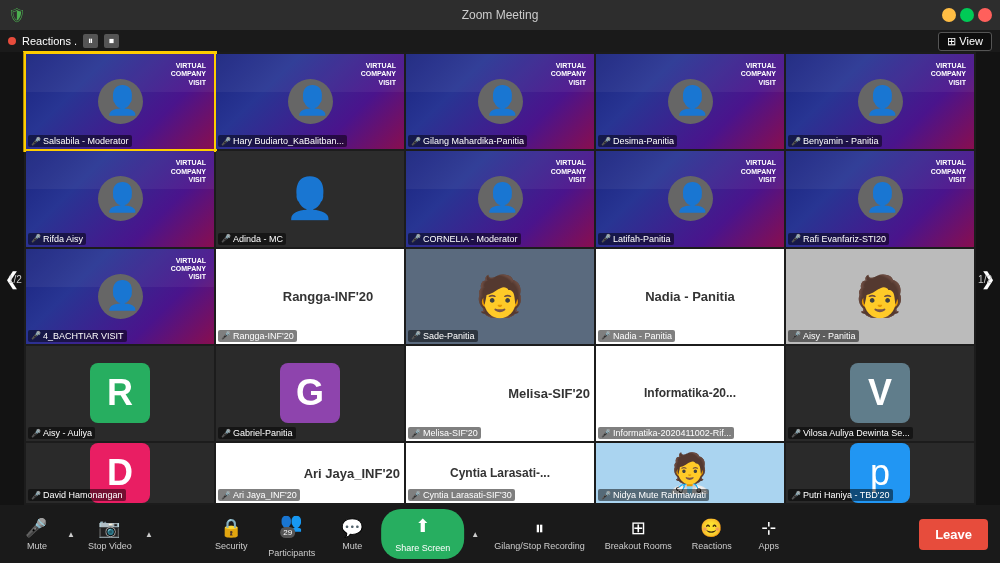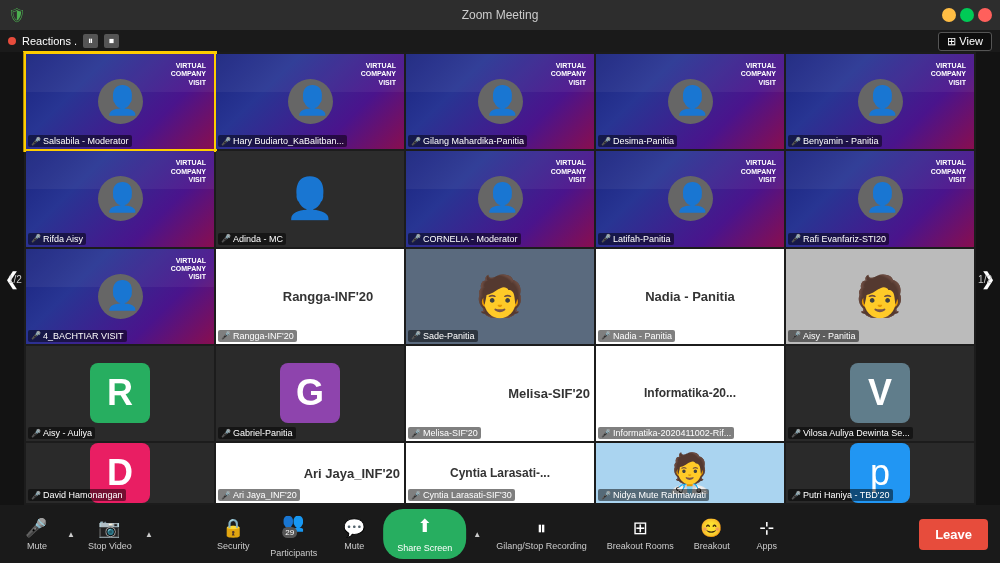--- a/index.html
+++ b/index.html
@@ -715,21 +715,21 @@
       <span class="tb-label">Gilang/Stop Recording</span>
     </div>
 
     <div class="tb-btn">
       <span class="tb-icon">⊞</span>
       <span class="tb-label">Breakout Rooms</span>
     </div>
 
     <div class="tb-btn">
       <span class="tb-icon">😊</span>
-      <span class="tb-label">Breakout</span>
+      <span class="tb-label">Reactions</span>
     </div>
 
     <div class="tb-btn">
       <span class="tb-icon">⊹</span>
       <span class="tb-label">Apps</span>
     </div>
   </div>
 
   <div class="toolbar-right">
     <button class="leave-btn">Leave</button>

